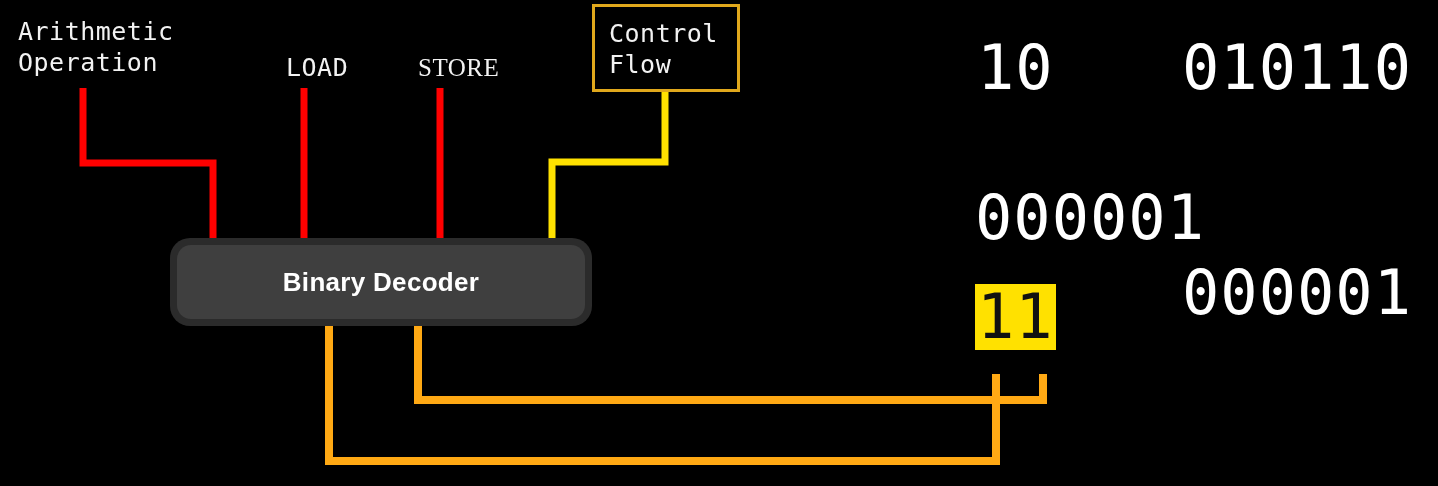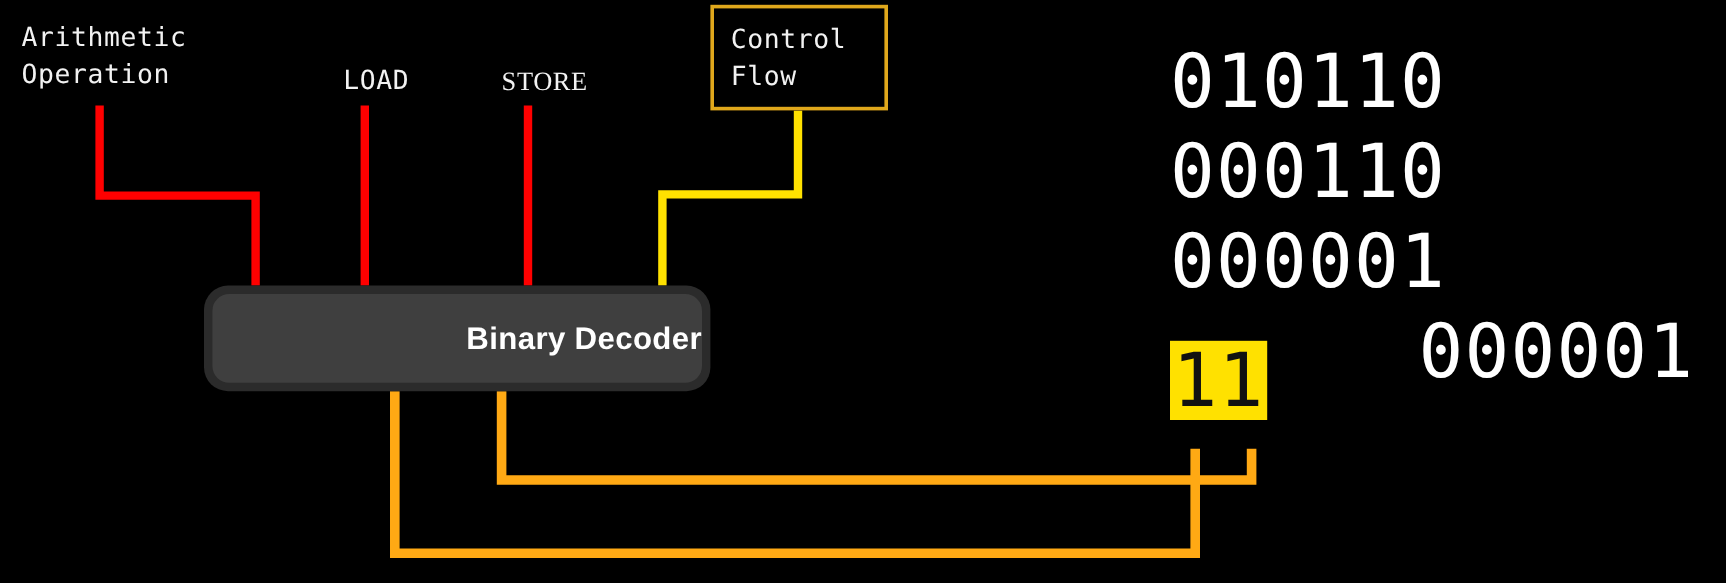--- a/index.html
+++ b/index.html
@@ -27,21 +27,21 @@
     width: 1438px;
     height: 486px;
     pointer-events: none;
   }
 
   
   .label {
     position: absolute;
     color: #f2f2f2;
     font-family: "DejaVu Sans Mono", "Liberation Mono", monospace;
-    font-size: 22px;
+    font-size: 25px;
     line-height: 31px;
     letter-spacing: 0.5px;
     white-space: pre;
   }
   #label-arith   { left: 18px;  top: 16px; }
   #label-load    { left: 265px; top: 52px; margin-left: 21px; }
   #label-store   { left: 418px; top: 52px; font-family: Liberation Serif, serif; }
 
   
   #controlflow-box {
@@ -73,21 +73,21 @@
     padding: 7px;
   }
   #decoder-button .inner {
     width: 100%;
     height: 100%;
     box-sizing: border-box;
     border-radius: 14px;
     background: #3f3f3f;
     display: flex;
     align-items: center;
-    justify-content: flex-end;
+    justify-content: center;
   }
   #decoder-label {
     color: #ffffff;
     font-family: "Liberation Sans", sans-serif;
     font-size: 26px;
     font-weight: bold;
     letter-spacing: 0.3px;
   }
 
   
@@ -154,24 +154,24 @@
   </div>
 
   <div id="decoder-button">
     <div class="inner">
       <span id="decoder-label">Binary Decoder</span>
     </div>
   </div>
 
   <div id="binary-table">
       <div class="bin-row">
+        <div class="bin-cell bin-opcode"><span class="chip">10</span></div>
         <div class="bin-cell bin-value">010110</div>
       </div>
       <div class="bin-row">
-        <div class="bin-cell bin-value">000110</div>
       </div>
       <div class="bin-row">
         <div class="bin-cell bin-value">000001</div>
       </div>
       <div class="bin-row highlight">
         <div class="bin-cell bin-opcode"><span class="chip">11</span></div>
         <div class="bin-cell bin-value">000001</div>
       </div>
     </div>
 

